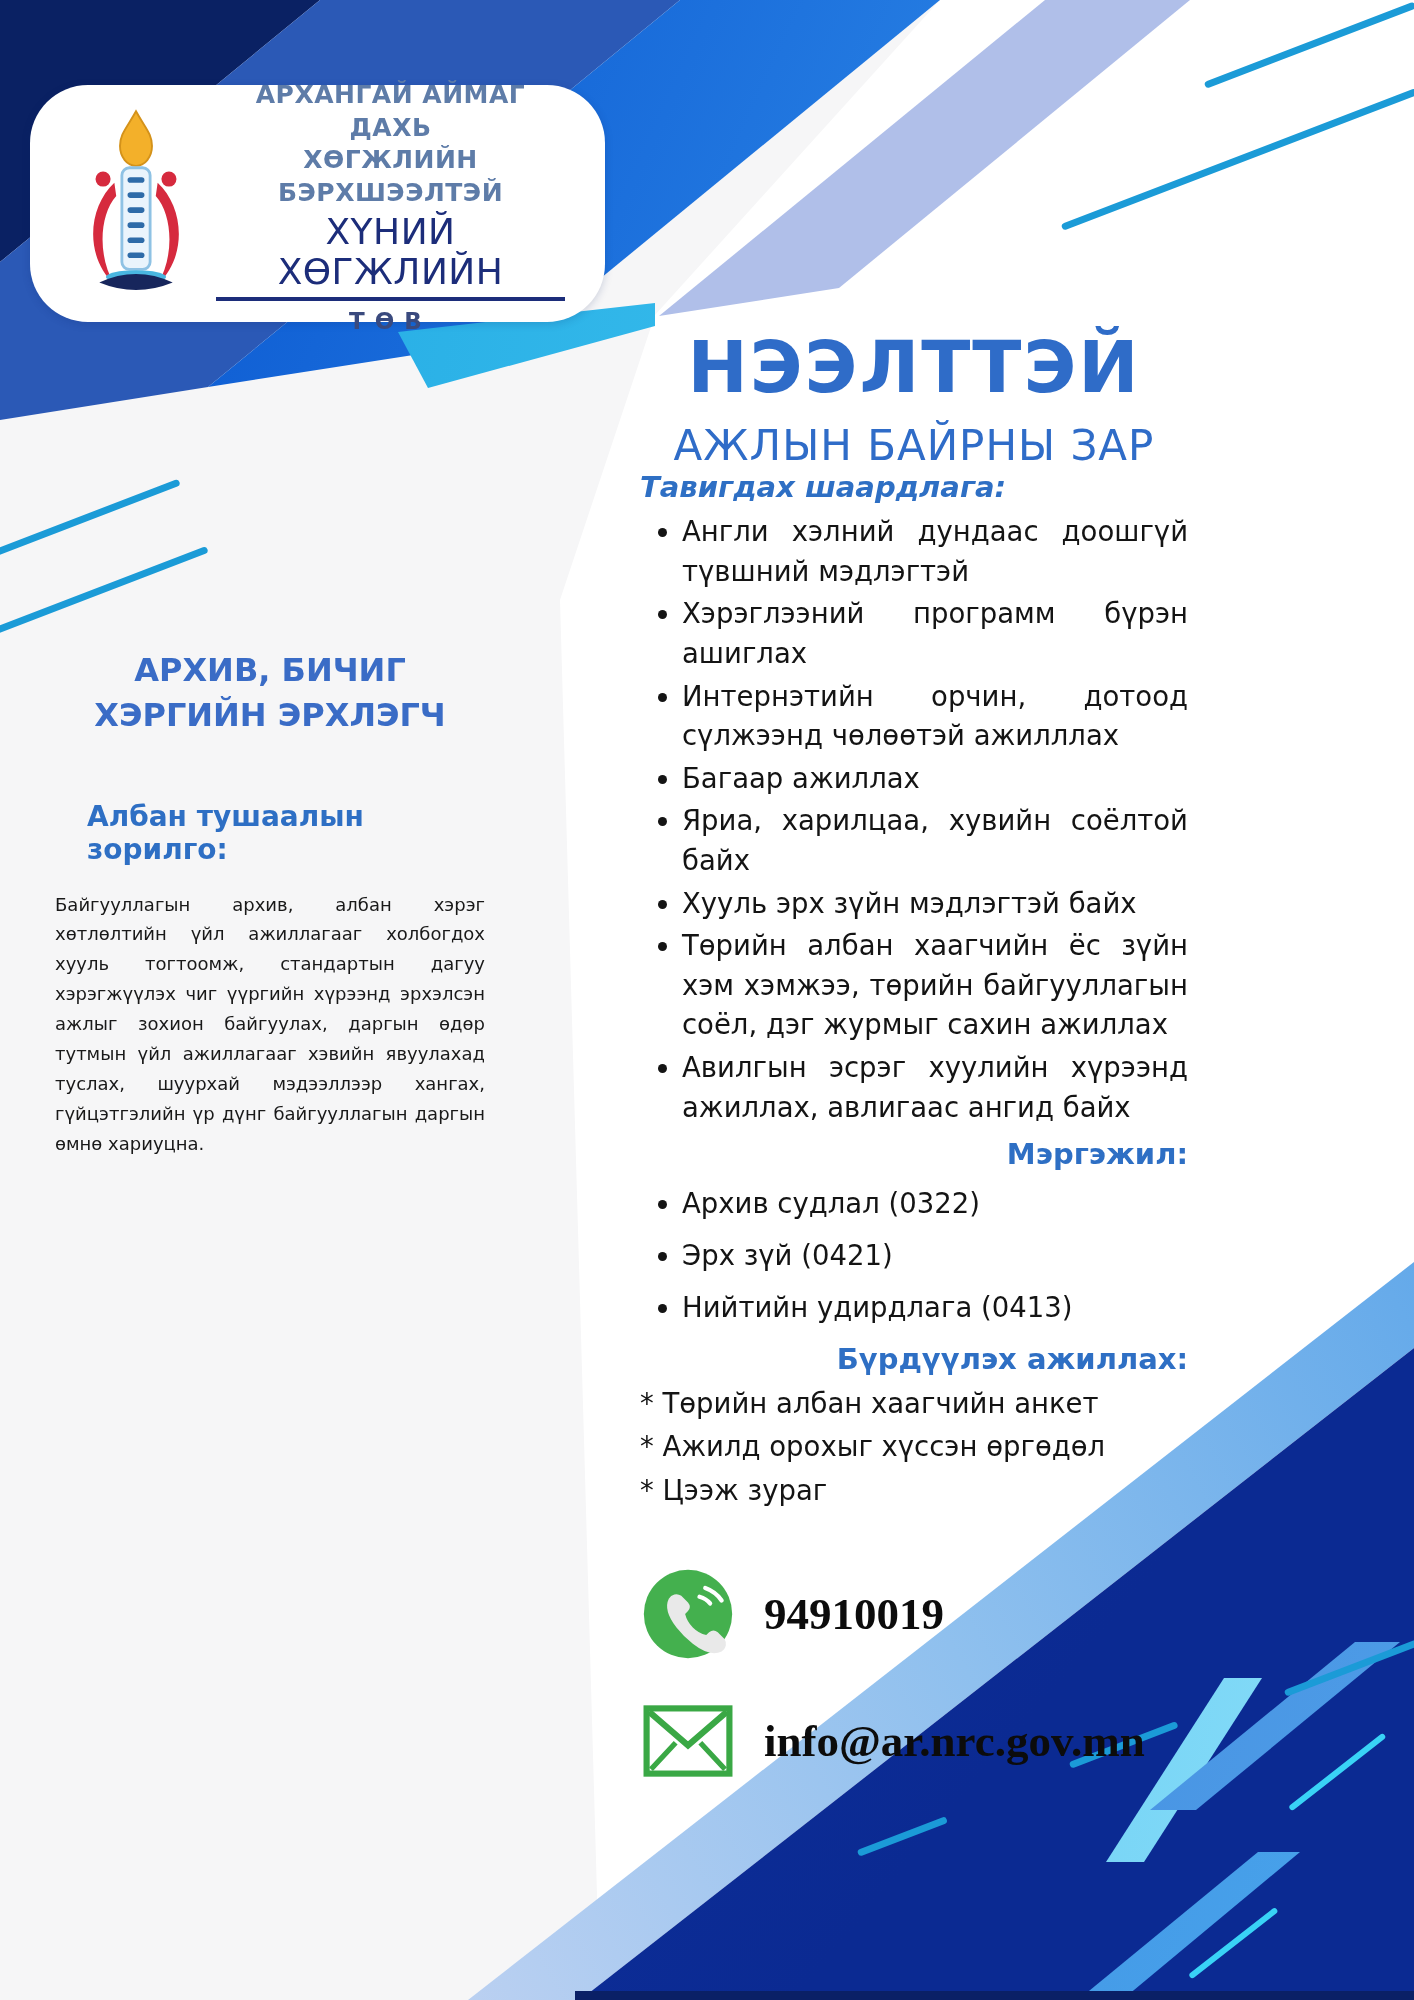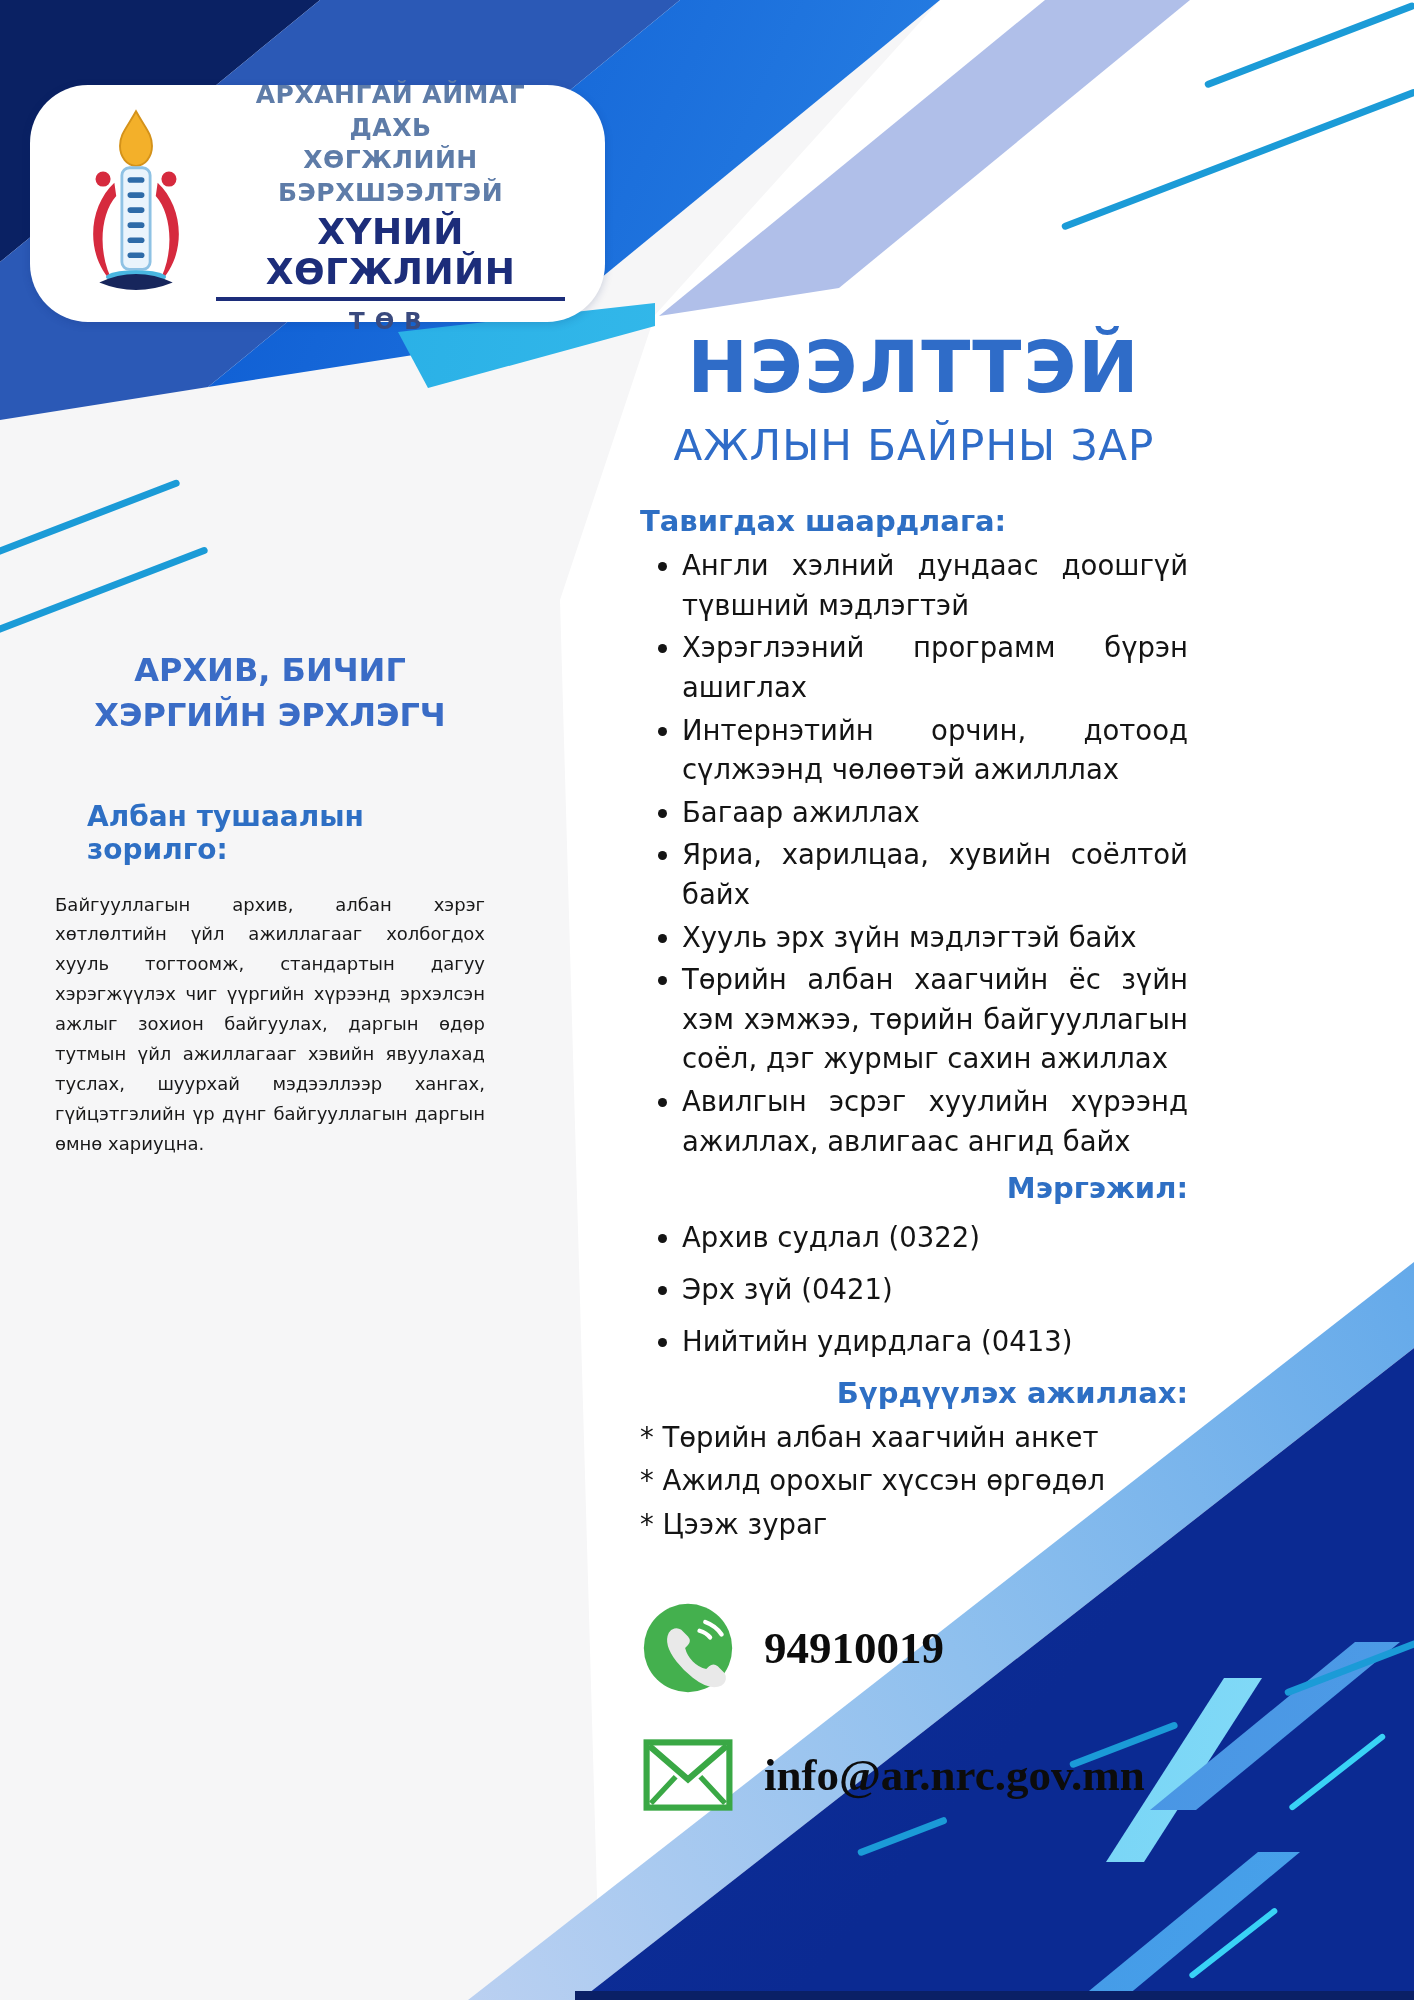--- a/index.html
+++ b/index.html
@@ -38,36 +38,36 @@
   .streak2{background:linear-gradient(115deg,#2c5ecf,#49a6ec);
     clip-path:polygon(1078px 2000px,1258px 1852px,1300px 1852px,1122px 2000px);}
   .bottom-strip{position:absolute;left:575px;right:0;bottom:0;height:9px;background:#0a2066;}
 
   
   .logo-card{position:absolute;left:30px;top:85px;width:575px;height:237px;background:#ffffff;
     border-radius:58px;display:flex;align-items:center;box-shadow:0 2px 8px rgba(10,33,99,.18);}
   .emblem{width:160px;height:200px;margin-left:26px;flex:none;}
   .logo-text{flex:1;text-align:center;padding-right:40px;margin-top:6px;}
   .lt12{color:#5e7ca8;font-weight:bold;font-size:25px;letter-spacing:.5px;line-height:1.3;}
-  .lt3{color:#1c2d7a;font-weight:bold;font-size:36px;letter-spacing:.5px;display:inline-block;
+  .lt3{color:#1c2d7a;font-weight:normal;font-size:36px;letter-spacing:.5px;display:inline-block;
        border-bottom:4px solid #1c2d7a;padding-bottom:5px;margin-top:3px;line-height:1.1;}
   .lt4{color:#3a4a7e;font-weight:bold;font-size:23px;letter-spacing:10px;margin-top:7px;}
 
   
   .l-col{position:absolute;left:55px;top:648px;width:430px;}
   .l-title{color:#3a6cc6;font-weight:800;font-size:32px;text-align:center;line-height:1.4;}
   .sec-h{color:#2e6fc4;font-weight:bold;font-size:28px;}
   .l-h{margin-top:62px;margin-left:32px;}
   .l-para{margin-top:24px;font-size:18px;line-height:1.66;text-align:justify;color:#191919;}
 
   
   .r-col{position:absolute;left:640px;top:328px;width:548px;}
   .r-title{color:#2f6cc8;font-weight:800;font-size:72px;letter-spacing:2px;text-align:center;line-height:1.1;}
   .r-sub{color:#2f6cc8;font-size:42px;text-align:center;margin-top:14px;letter-spacing:1px;}
-  .r-h1{margin-top:34px;font-size:29px;}
+  .r-h1{font-size:29px;font-style:italic;}
   .r-h{margin-top:10px;font-size:29px;text-align:right;}
   ul.blist{margin:8px 0 4px;padding-left:42px;list-style:disc;}
   ul.blist li{font-size:27.5px;line-height:1.44;text-align:justify;color:#141414;margin:3px 0;}
   ul.prof li{line-height:1.78;text-align:left;}
   .materials{margin-top:6px;}
   .materials div{font-size:27.5px;line-height:1.58;color:#141414;}
 
   
   .contact{margin-top:54px;display:flex;flex-direction:column;gap:42px;}
   .c-row{display:flex;align-items:center;gap:28px;}

